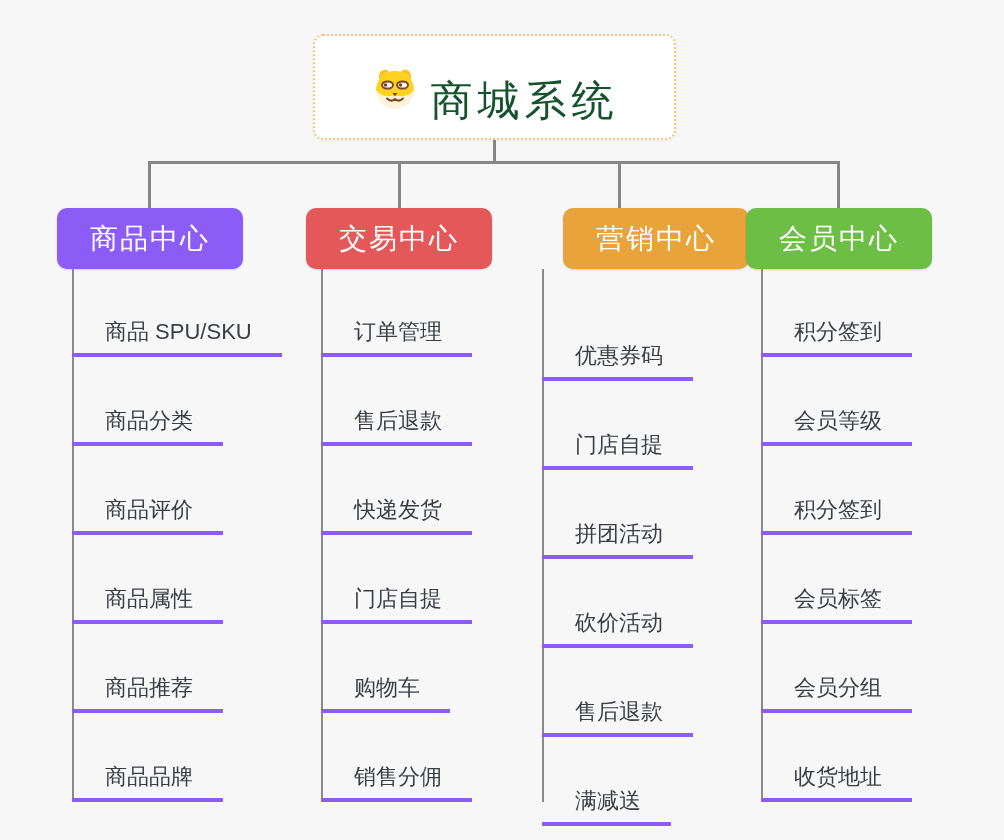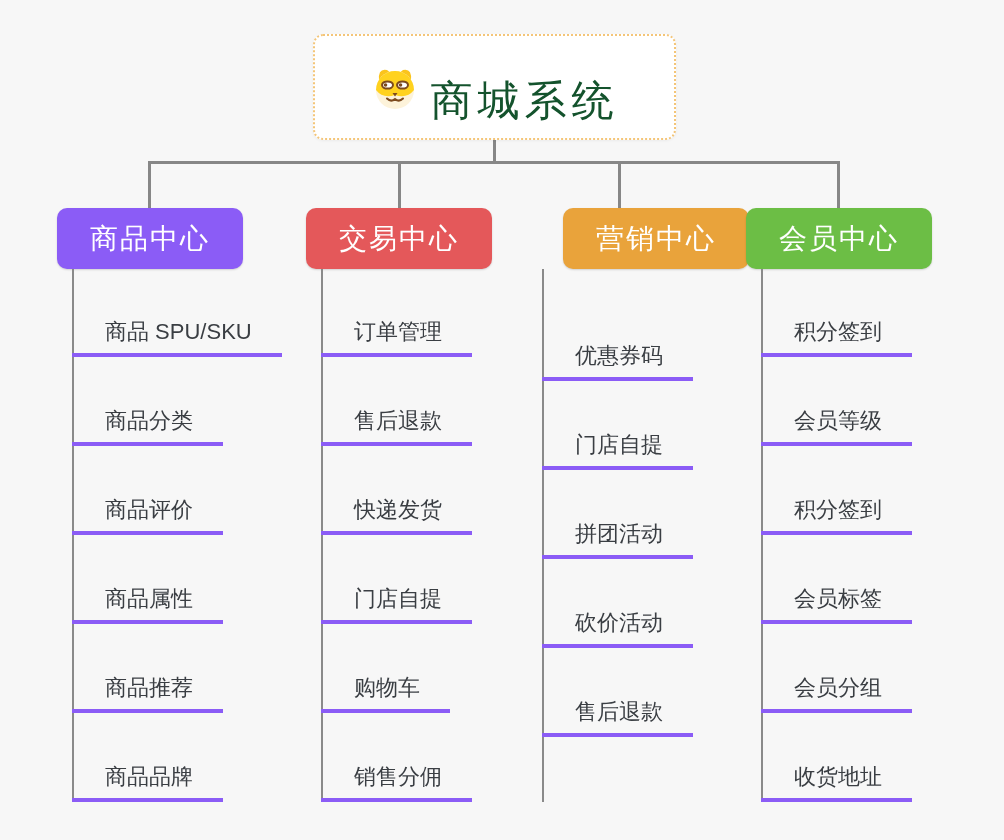--- a/index.html
+++ b/index.html
@@ -85,20 +85,21 @@
   <div class="leaf l2 r2">快递发货</div>
   <div class="leaf l2 r3">门店自提</div>
   <div class="leaf l2 r4">购物车</div>
   <div class="leaf l2 r5">销售分佣</div>
 
   <div class="leaf l3 r0">优惠券码</div>
   <div class="leaf l3 r1">门店自提</div>
   <div class="leaf l3 r2">拼团活动</div>
   <div class="leaf l3 r3">砍价活动</div>
   <div class="leaf l3 r4">售后退款</div>
+  <div class="leaf l3 r5">满减送</div>
 
   <div class="leaf l4 r0">积分签到</div>
   <div class="leaf l4 r1">会员等级</div>
   <div class="leaf l4 r2">积分签到</div>
   <div class="leaf l4 r3">会员标签</div>
   <div class="leaf l4 r4">会员分组</div>
   <div class="leaf l4 r5">收货地址</div>
 
 </div>
 

